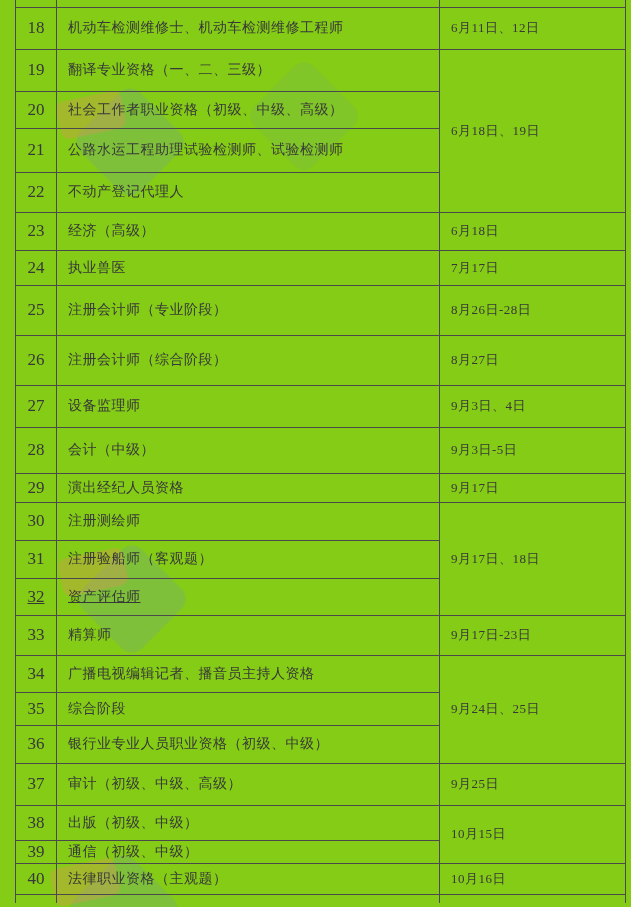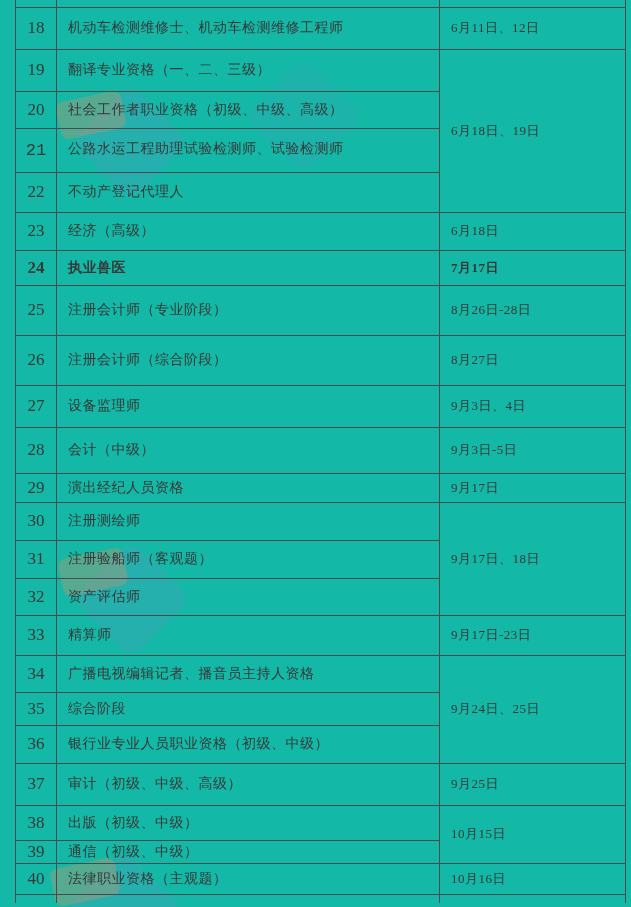--- a/index.html
+++ b/index.html
@@ -1,19 +1,19 @@
 <!DOCTYPE html>
 <html style="--text-color: #383838; --border-color: #4a4a4a; --watermark-blue: #6c8fce; --watermark-orange: #ef8a5e;"><head>
 <meta charset="utf-8">
 <style>
   html,body{margin:0;padding:0;background:#e9e9e9;}
   .page{
     position:relative;
     width:631px;height:907px;
-    background:#14b8a6;
+    background:#84cc16;
     overflow:hidden;
     font-family:"Liberation Serif","DejaVu Serif",serif;
     color:var(--text-color,#383838);
   }
   table.sched{
     position:absolute;left:15px;top:0;
     width:610px;
     border-collapse:collapse;
     table-layout:fixed;
   }
@@ -92,34 +92,34 @@
         </tr>
         <tr style="height: 42px;">
           <td class="c-no">19</td>
           <td class="c-name">翻译专业资格（一、二、三级）</td>
           <td class="c-date" rowspan="4">6月18日、19日</td>
         </tr>
         <tr style="height: 37px;">
           <td class="c-no">20</td>
           <td class="c-name">社会工作者职业资格（初级、中级、高级）</td>
         </tr>
-        <tr style="height: 44px; font-family: Liberation Mono, monospace;">
+        <tr style="height: 44px;">
           <td class="c-no">21</td>
           <td class="c-name">公路水运工程助理试验检测师、试验检测师</td>
         </tr>
         <tr style="height: 40px;">
           <td class="c-no">22</td>
           <td class="c-name">不动产登记代理人</td>
         </tr>
         <tr style="height: 38px;">
           <td class="c-no">23</td>
           <td class="c-name">经济（高级）</td>
           <td class="c-date">6月18日</td>
         </tr>
-        <tr style="height: 35px; font-weight: bold;">
+        <tr style="height: 35px;">
           <td class="c-no">24</td>
           <td class="c-name">执业兽医</td>
           <td class="c-date">7月17日</td>
         </tr>
         <tr style="height: 50px;">
           <td class="c-no">25</td>
           <td class="c-name">注册会计师（专业阶段）</td>
           <td class="c-date">8月26日-28日</td>
         </tr>
         <tr style="height: 50px;">
@@ -144,21 +144,21 @@
         </tr>
         <tr style="height: 38px;">
           <td class="c-no">30</td>
           <td class="c-name">注册测绘师</td>
           <td class="c-date" rowspan="3">9月17日、18日</td>
         </tr>
         <tr style="height: 38px;">
           <td class="c-no">31</td>
           <td class="c-name">注册验船师（客观题）</td>
         </tr>
-        <tr style="height: 37px;">
+        <tr style="height: 37px; text-decoration: underline;">
           <td class="c-no">32</td>
           <td class="c-name">资产评估师</td>
         </tr>
         <tr style="height: 40px;">
           <td class="c-no">33</td>
           <td class="c-name">精算师</td>
           <td class="c-date">9月17日-23日</td>
         </tr>
         <tr style="height: 37px;">
           <td class="c-no">34</td>

